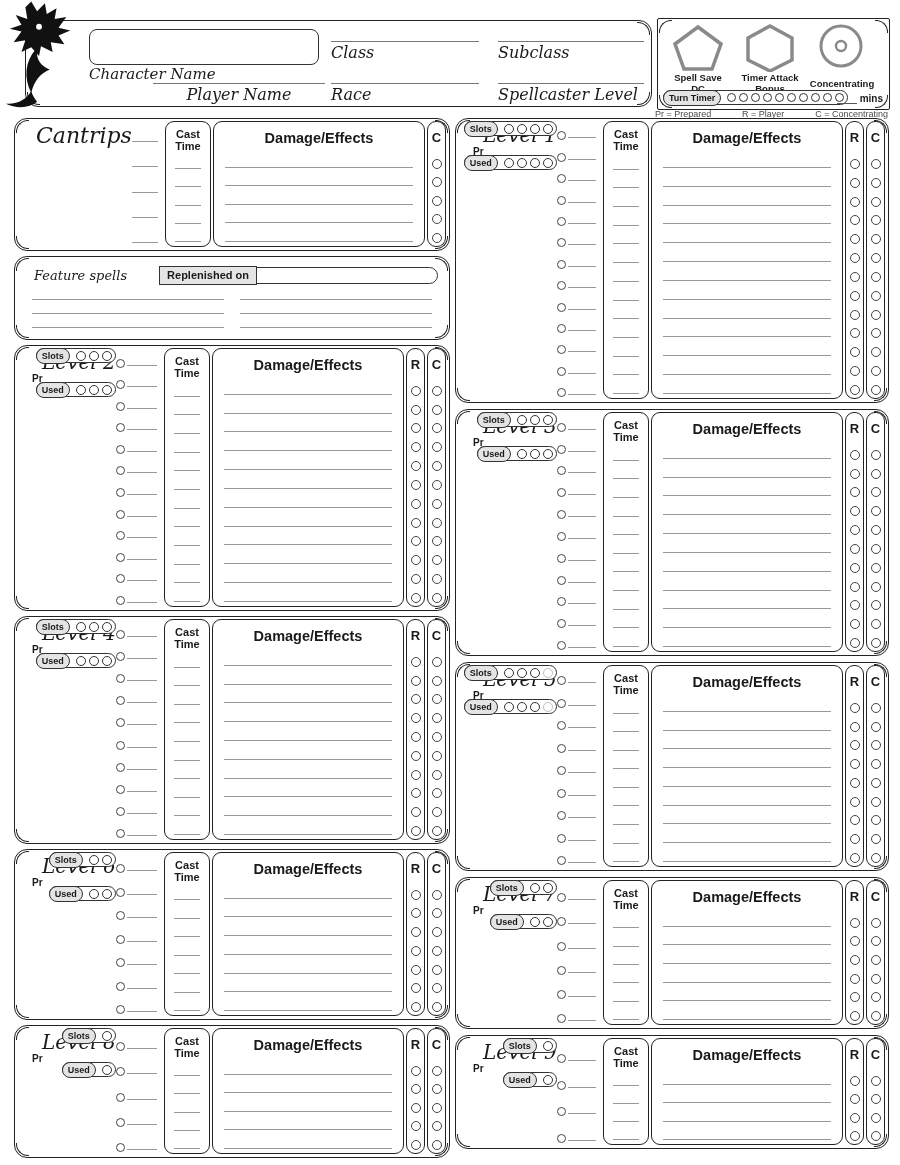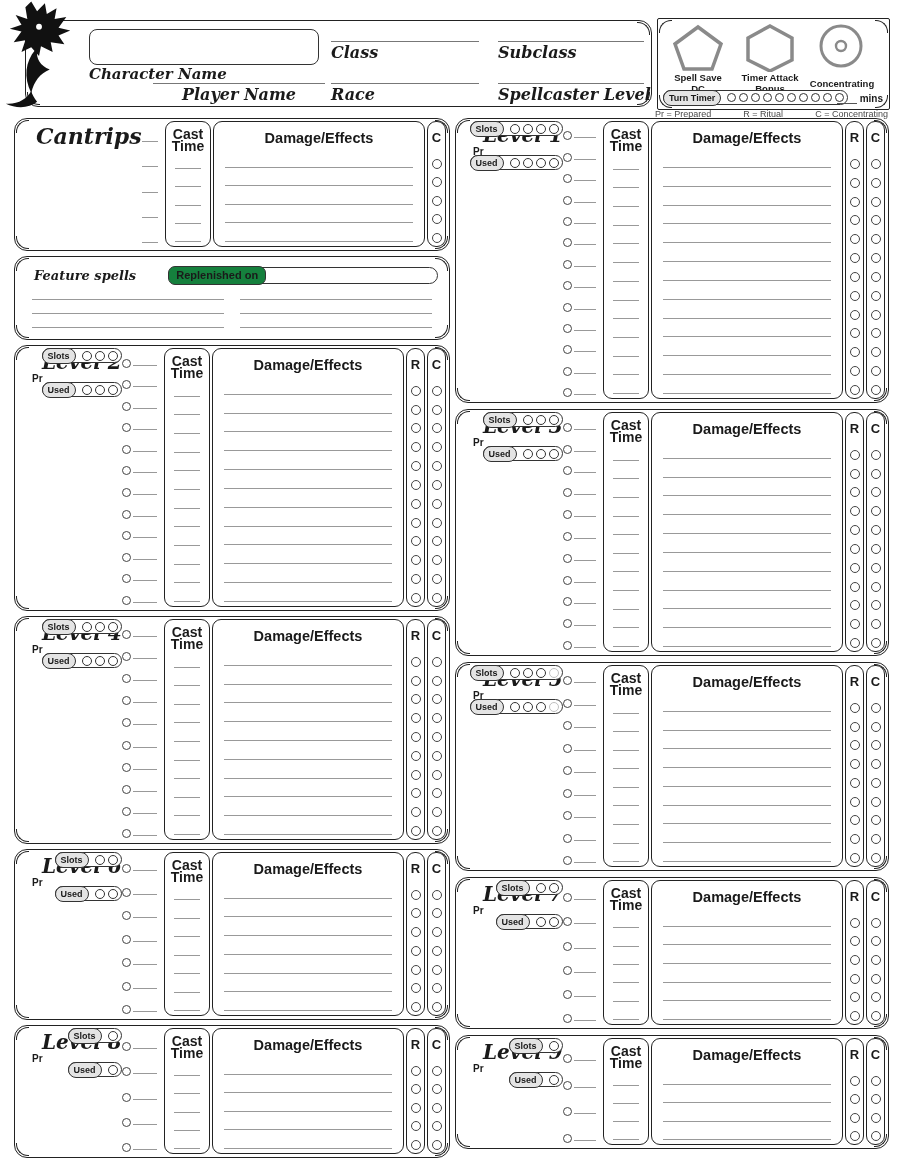--- a/index.html
+++ b/index.html
@@ -1,17 +1,17 @@
 <!DOCTYPE html>
 <html><head>
 <meta charset="utf-8">
 <style>
   html,body{margin:0;padding:0;background:#fff;overflow:hidden;}
   body{width:900px;height:1165px;position:relative;font-family:"Liberation Sans",sans-serif;color:#1a1a1a;}
-  .script{font-family:"DejaVu Serif",serif;font-style:italic;font-weight:bold;}
+  .script{font-family:"DejaVu Serif",serif;font-style:italic;font-weight:normal;}
   
   #hdr{position:absolute;left:0;top:0;width:900px;height:118px;}
   .hpanel{position:absolute;left:25px;top:20px;width:625px;height:85px;border:1.6px solid #222;border-radius:13px;background:#fff;}
   .spanel{position:absolute;left:657px;top:18px;width:231px;height:90px;border:1.6px solid #222;border-radius:2px;background:#fff;}
   #dragon{position:absolute;left:2px;top:0;z-index:3;}
   .name-input{position:absolute;left:63px;top:8px;width:228px;height:34px;border:1.5px solid #333;border-radius:8px;background:#fff;}
   .char-label{position:absolute;left:63px;top:44px;font-size:15px;}
   .hfield{position:absolute;}
   .hline{display:block;height:0;border-bottom:1.2px solid #777;}
   .hlab{display:block;font-size:16px;margin-top:1px;white-space:nowrap;}
@@ -42,36 +42,36 @@
   .panel.cantrips .title{font-size:22px;margin-left:10px;}
   .slots-block{position:absolute;right:0;top:0;display:flex;flex-direction:column;align-items:flex-end;gap:19px;z-index:2;}
   .pr-label{position:absolute;left:6px;bottom:-3px;font-size:10px;font-weight:bold;}
   .rows{flex:1;display:flex;flex-direction:column;padding-right:5px;}
   .row{flex:1;position:relative;display:flex;align-items:flex-end;min-height:0;}
   .bubble{width:9px;height:9px;border:1.3px solid #444;border-radius:50%;background:#fff;margin:0 2px 2px 0;box-sizing:border-box;flex:none;}
   .wline{flex:1;height:0;border-bottom:1.1px solid #999;margin-bottom:4px;}
   .subbox{border:1.6px solid #222;border-radius:9px;background:#fff;display:flex;flex-direction:column;margin-left:2px;box-sizing:border-box;flex:none;}
   .subhead{height:31px;flex:none;display:flex;align-items:center;justify-content:center;font-weight:bold;text-align:center;}
   .cast-col{width:46px;}
-  .cast-col .subhead{font-size:14px;line-height:12px;padding:2px 2px 0;}
+  .cast-col .subhead{font-size:11px;line-height:12px;padding:2px 2px 0;}
   .dmg-col{width:192px;}
   .dmg-col.wide{width:212px;}
   .dmg-col .subhead{font-size:14.5px;}
   .rc-col{width:19px;}
   .rc-col .subhead{font-size:13px;}
   .subrows{flex:1;display:flex;flex-direction:column;}
   .sline{width:26px;margin:0 auto 4px;height:0;border-bottom:1.1px solid #999;}
   .dline{width:calc(100% - 22px);margin:0 auto 4px;height:0;border-bottom:1.1px solid #999;}
   .rc-col .row{justify-content:center;}
   .circle{width:10px;height:10px;border:1.3px solid #444;border-radius:50%;background:#fff;margin-bottom:3px;box-sizing:border-box;}
   
   .feature-head{display:flex;align-items:center;height:24px;padding:4px 8px 0 12px;flex:none;}
   .feature-title{font-size:13px;margin:4px;white-space:nowrap;}
   .replenish-wrap{flex:1;display:flex;align-items:center;border:1.3px solid #333;border-radius:9px;height:17px;margin-left:28px;box-sizing:border-box;background:#fff;}
-  .replenish-pill{font-size:11px;font-weight:bold;background:#15803d;border:1.2px solid #333;border-radius:7px;padding:0 7px;height:17px;line-height:16px;margin:-1px 0 -1px -1px;white-space:nowrap;}
+  .replenish-pill{font-size:11px;font-weight:bold;background:#e5e5e5;border:1.2px solid #333;border-radius:0;padding:0 7px;height:17px;line-height:16px;margin:-1px 0 -1px -1px;white-space:nowrap;}
   .feature-lines{flex:1;display:grid;grid-template-columns:1fr 1fr;grid-auto-rows:1fr;column-gap:16px;padding:2px 14px 5px;}
   .fline{align-self:end;width:100%;height:0;border-bottom:1.1px solid #999;margin-bottom:3px;}
 </style>
 </head>
 <body>
 
 <header id="hdr">
   <svg id="dragon" width="76" height="108" viewBox="0 0 78 108">
     <path fill="#111" d="M30,0 L36,10 L44,2 L46,13 L56,7 L54,18 L66,16 L58,27 L70,30 L58,35 L64,44 L50,42 L52,52 L40,46 L38,56 L30,47 L20,52 L24,40 L12,42 L20,31 L8,28 L20,24 L14,14 L26,18 L24,6 Z"></path>
     <path fill="#111" d="M34,50 C24,62 22,78 30,94 C33,82 39,74 49,70 C39,66 35,59 36,50 Z"></path>
@@ -142,21 +142,21 @@
         </span>
     </div>
     <span class="mins-wrap">
         <span class="mins-line"></span>
         <span>mins</span>
       </span>
   </div>
 
   <div id="legend">
     <span>Pr = Prepared</span>
-    <span>R = Ritual</span>
+    <span>R = Player</span>
     <span>C = Concentrating</span>
   </div>
 </header>
 
 <div id="col-left">
     <section class="panel cantrips" style="height: 133px;">
       <i class="corner c-tl"></i>
       <i class="corner c-tr"></i>
       <i class="corner c-bl"></i>
       <i class="corner c-br"></i>

